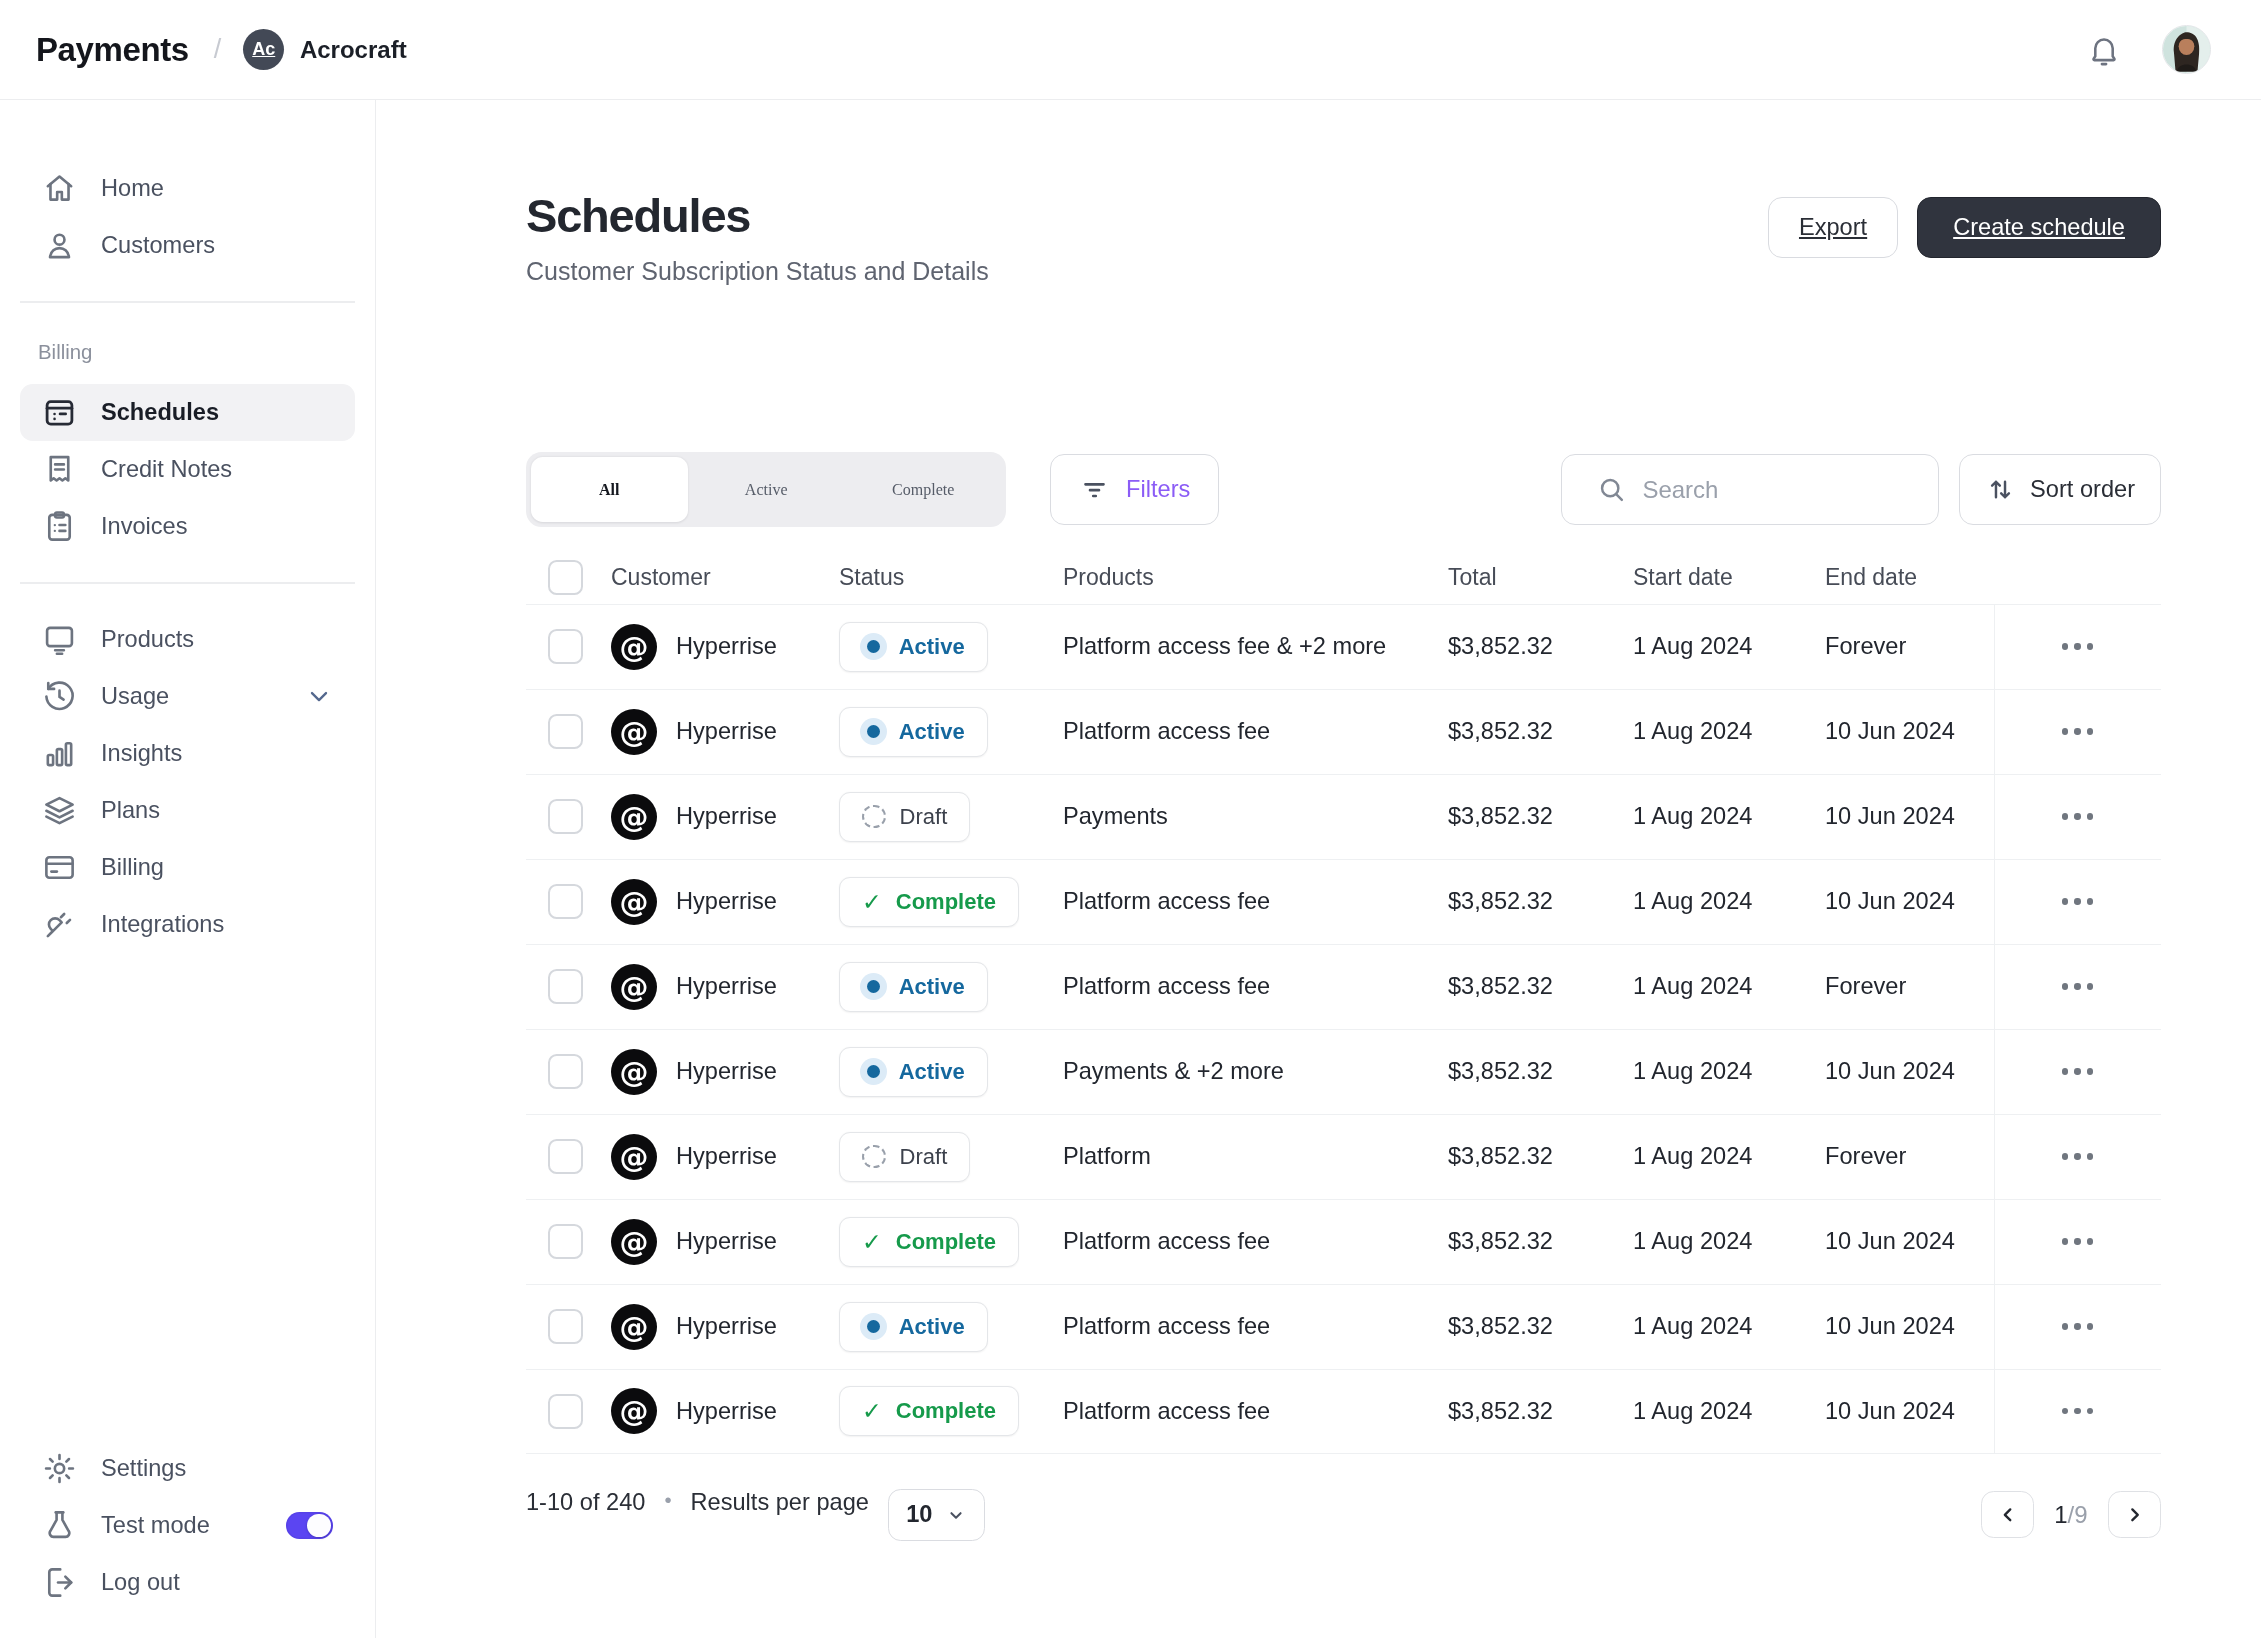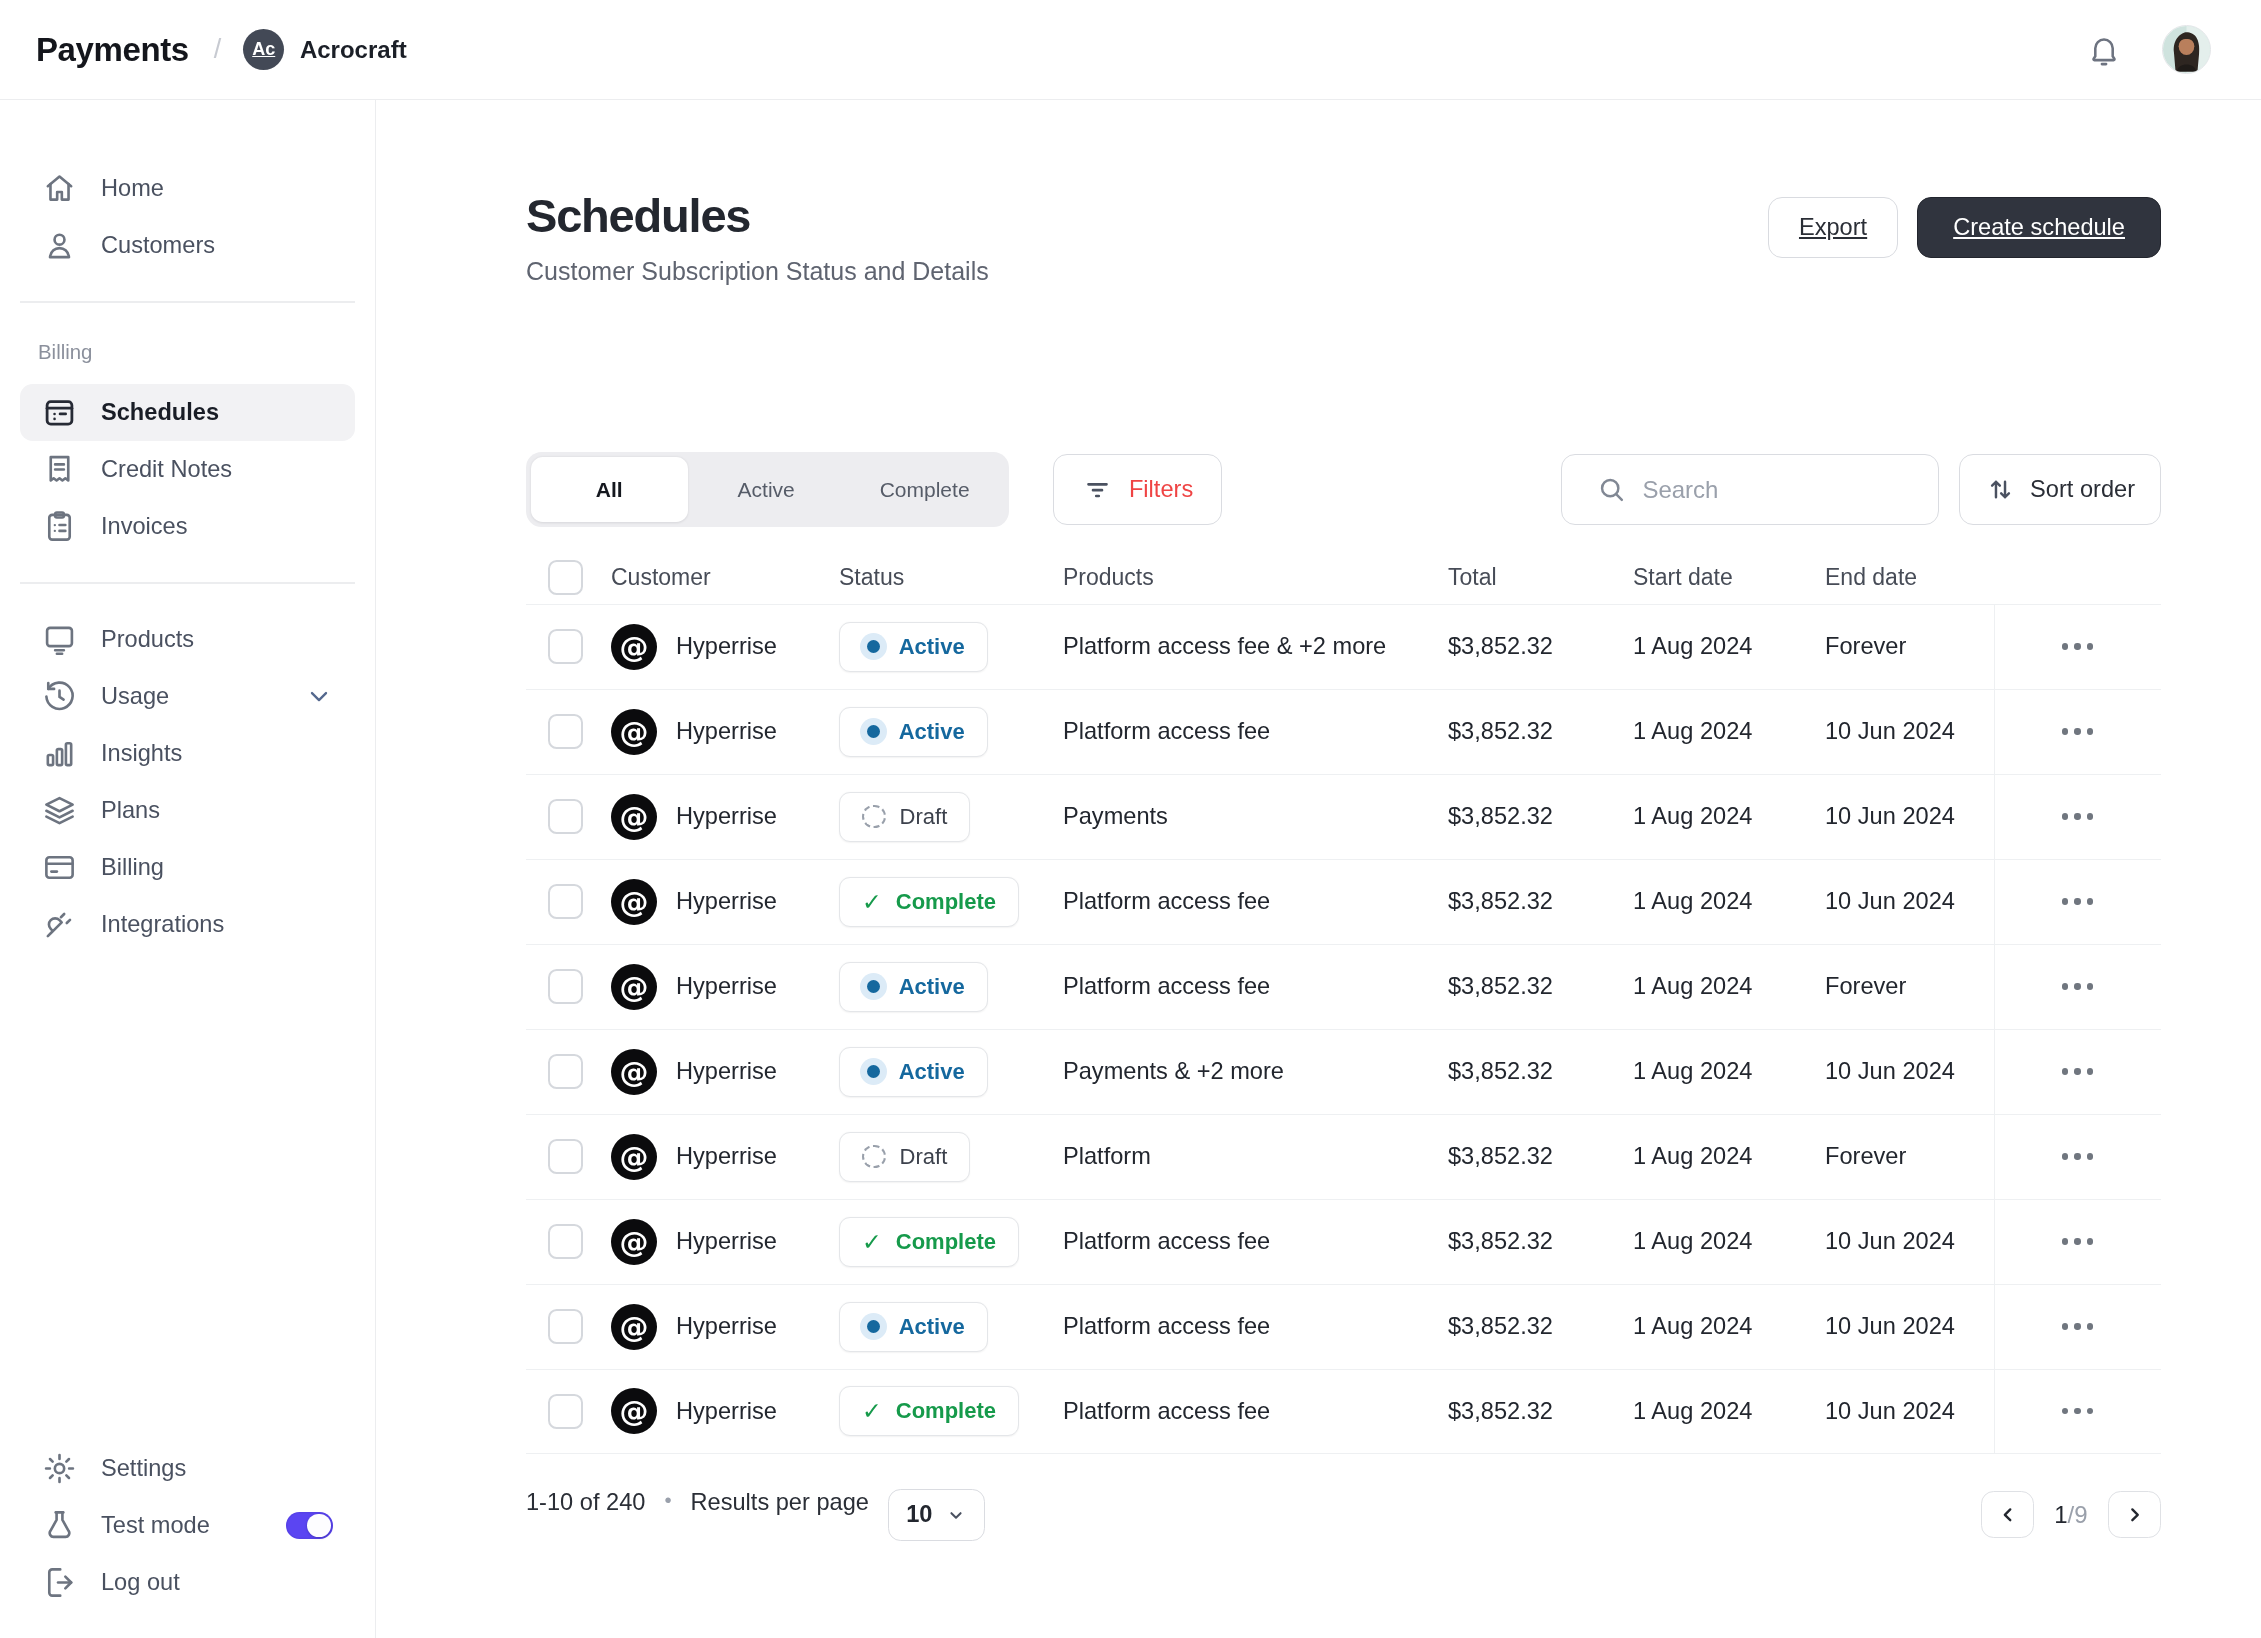--- a/index.html
+++ b/index.html
@@ -71,27 +71,27 @@
 
   
   .toolbar { margin-top:166px; display:flex; align-items:center; }
   .segmented {
     background:#ededf0; border-radius:15.7px; height:75px; padding:4.7px;
     display:flex; align-items:stretch;
   }
   .segment {
     min-width:157px; padding:0 35px; border-radius:11.8px;
     display:flex; align-items:center; justify-content:center;
-    font-size:21px; color:#565c68; cursor:pointer;
+    font-size:16px; color:#565c68; cursor:pointer;font-family:Liberation Serif, serif;
   }
   .segment.active { background:#ffffff; color:#15181f; font-weight:700; box-shadow:0 0.8px 2.4px rgba(20,22,28,.10); }
   .filters-btn {
     margin-left:44px; height:71px; padding:0 28px; border-radius:14px;
     border:1.6px solid #dadce1; background:#fff; display:flex; align-items:center; gap:15.7px;
-    font-size:23.6px; color:#ef4444; cursor:pointer;
+    font-size:23.6px; color:#8b5cf6; cursor:pointer;
   }
   .filters-btn .ficon { width:31px; height:31px; color:#4a5160; }
   .toolbar-right { margin-left:auto; display:flex; align-items:center; gap:20.4px; }
   .search-box {
     width:378px; height:71px; border:1.6px solid #dadce1; border-radius:14px; background:#fff;
     display:flex; align-items:center; gap:15.7px; padding:0 34px;
   }
   .search-box .sicon { width:31px; height:31px; color:#818894; flex:none; }
   .search-box input {
     border:none; outline:none; font-size:24px; font-family:inherit; color:#2a2e36; width:100%; background:transparent;

